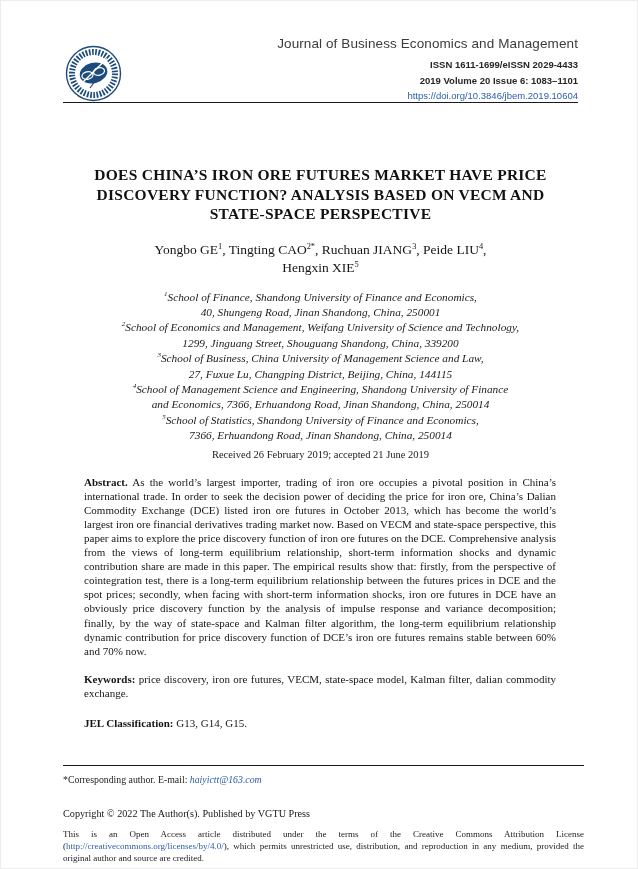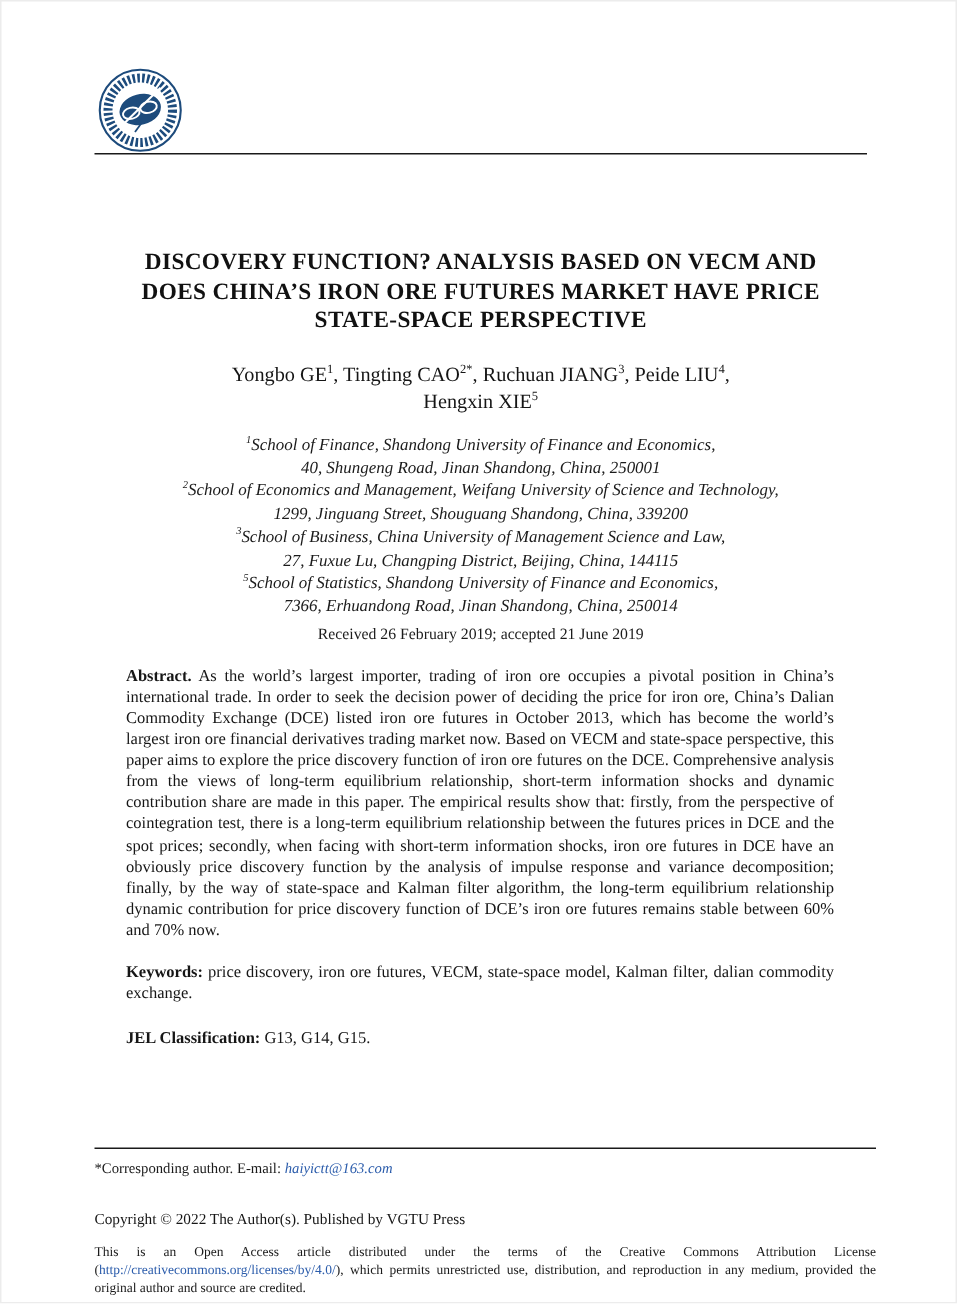--- a/index.html
+++ b/index.html
@@ -117,47 +117,57 @@
         <circle cx="28.5" cy="28.5" r="27" fill="#ffffff" stroke="#1d4b7c" stroke-width="1.4"></circle>
         <circle cx="28.5" cy="28.5" r="21.5" fill="none" stroke="#1d4b7c" stroke-width="6" stroke-dasharray="1.7 1.5"></circle>
         <circle cx="28.5" cy="28.5" r="17" fill="#ffffff"></circle>
         <ellipse cx="28.5" cy="28" rx="14" ry="10.2" fill="#1d4b7c" transform="rotate(-14 28.5 28)"></ellipse>
         <ellipse cx="22.5" cy="30.5" rx="5.6" ry="3.7" fill="none" stroke="#ffffff" stroke-width="1.3" transform="rotate(-14 22.5 30.5)"></ellipse>
         <ellipse cx="34" cy="26.5" rx="5.6" ry="3.7" fill="none" stroke="#ffffff" stroke-width="1.3" transform="rotate(-14 34 26.5)"></ellipse>
         <line x1="15" y1="40" x2="42" y2="13.5" stroke="#ffffff" stroke-width="1.4"></line>
         <line x1="25" y1="43" x2="29" y2="37.5" stroke="#1d4b7c" stroke-width="1.2"></line>
       </svg>
     </div>
+    <div class="header-meta">
+      <div class="j-title">Journal of Business Economics and Management</div>
+      <div class="j-issn">ISSN 1611-1699/eISSN 2029-4433</div>
+      <div class="j-vol">2019 Volume 20 Issue 6: 1083–1101</div>
+      <div class="j-doi"><a href="#">https://doi.org/10.3846/jbem.2019.10604</a></div>
+    </div>
   </div>
 
   <div class="main">
 
     <div class="paper-title">
+      <div>DOES CHINA’S IRON ORE FUTURES MARKET HAVE PRICE</div>
       <div>DISCOVERY FUNCTION? ANALYSIS BASED ON VECM AND</div>
-      <div>DOES CHINA’S IRON ORE FUTURES MARKET HAVE PRICE</div>
       <div>STATE-SPACE PERSPECTIVE</div>
     </div>
 
     <div class="authors">
       <div><span><span>Yongbo GE</span><sup>1</sup><span>, </span></span><span><span>Tingting CAO</span><sup>2*</sup><span>, </span></span><span><span>Ruchuan JIANG</span><sup>3</sup><span>, </span></span><span><span>Peide LIU</span><sup>4</sup><span>,</span></span></div>
       <div><span><span>Hengxin XIE</span><sup>5</sup></span></div>
     </div>
 
     <div class="affils">
       <div>
         <div><sup>1</sup><span>School of Finance, Shandong University of Finance and Economics,</span></div>
         <div>40, Shungeng Road, Jinan Shandong, China, 250001</div>
       </div>
       <div>
         <div><sup>2</sup><span>School of Economics and Management, Weifang University of Science and Technology,</span></div>
         <div>1299, Jinguang Street, Shouguang Shandong, China, 339200</div>
       </div>
       <div>
         <div><sup>3</sup><span>School of Business, China University of Management Science and Law,</span></div>
         <div>27, Fuxue Lu, Changping District, Beijing, China, 144115</div>
+      </div>
+      <div>
+        <div><sup>4</sup><span>School of Management Science and Engineering, Shandong University of Finance</span></div>
+        <div>and Economics, 7366, Erhuandong Road, Jinan Shandong, China, 250014</div>
       </div>
       <div>
         <div><sup>5</sup><span>School of Statistics, Shandong University of Finance and Economics,</span></div>
         <div>7366, Erhuandong Road, Jinan Shandong, China, 250014</div>
       </div>
     </div>
 
     <div class="received">Received 26 February 2019; accepted 21 June 2019</div>
 
     <p class="abstract">

